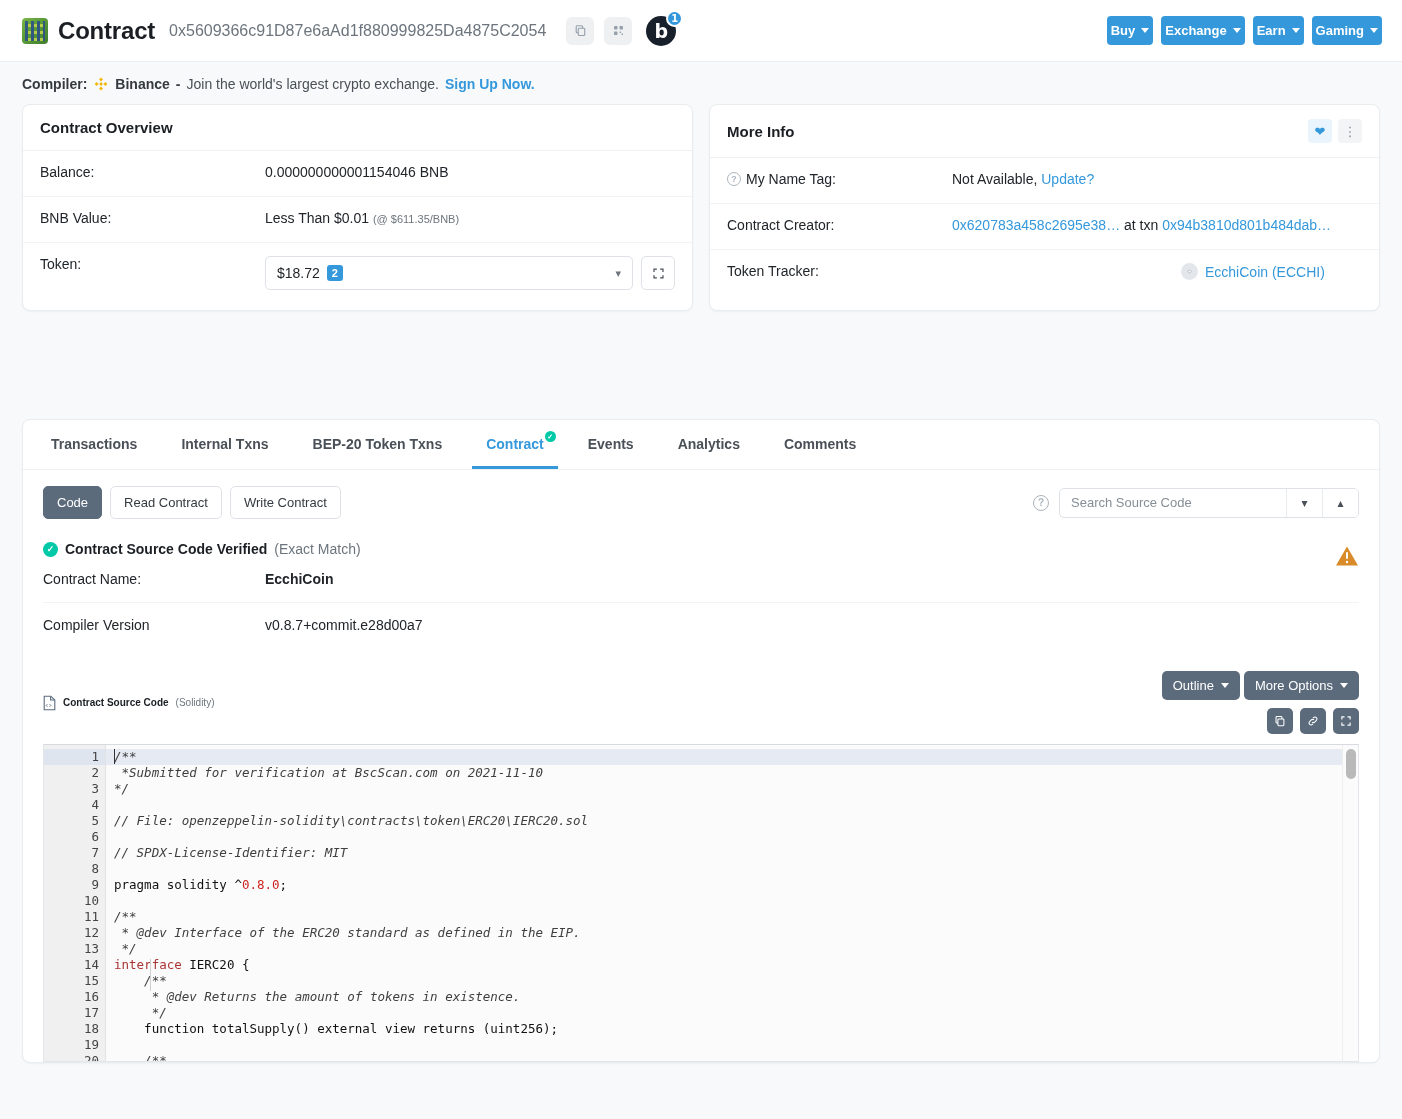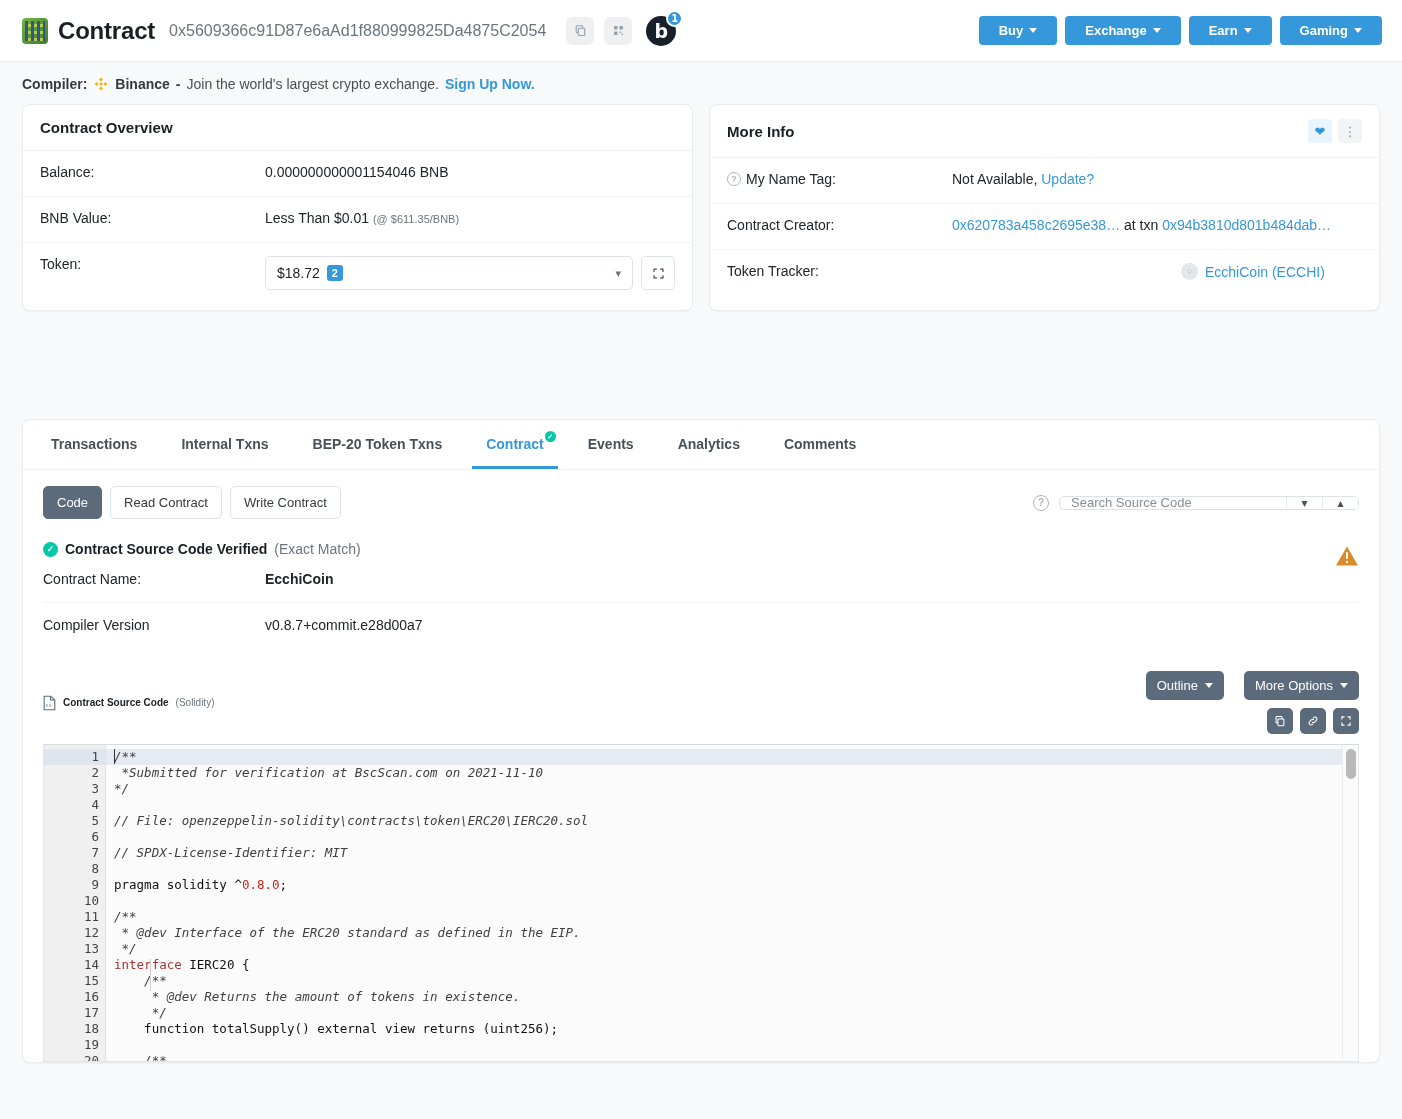--- a/index.html
+++ b/index.html
@@ -53,21 +53,21 @@
   .blockscan .badge {
     position:absolute; top:-6px; right:-7px;
     background:#3498db; color:#fff; border-radius:50%;
     width:17px; height:17px; font-size:10px; font-weight:700;
     display:flex; align-items:center; justify-content:center;
     border:2px solid #fff;
   }
   .hdr-right { margin-left:auto; display:flex; gap:8px; }
   .btn-blue {
     background:#3498db; color:#fff; border:none; border-radius:4px;
-    font-size:13px; font-weight:600; padding:7px 20px;
+    font-size:13px; font-weight:600; padding:7px 4px;
     display:inline-flex; align-items:center; gap:6px; cursor:pointer;
     font-family:"Liberation Sans", sans-serif;
   }
   .caret { display:inline-block; width:0;height:0;
     border-left:4px solid transparent;border-right:4px solid transparent;
     border-top:5px solid currentColor; }
 
   
   .sponsored {
     padding:14px 22px 12px;
@@ -167,21 +167,21 @@
   .subbar { display:flex; align-items:center; padding:16px 20px 0; }
   .pill-group { display:flex; gap:8px; }
   .pill {
     padding:8px 13px; font-size:13px; border-radius:5px;
     border:1px solid #dee2e6; background:#fff; color:#343a40;
     cursor:pointer; font-family:"Liberation Sans", sans-serif;
   }
   .pill.active { background:#5b6b7c; border-color:#5b6b7c; color:#fff; font-weight:400; }
   .search-wrap { margin-left:auto; display:flex; align-items:center; gap:10px; }
   .search-box {
-    display:flex; align-items:center; width:300px; height:14px;
+    display:flex; align-items:center; width:300px; height:30px;
     border:1px solid #dee2e6; border-radius:5px; overflow:hidden; background:#fff;
   }
   .search-box input {
     flex:1; border:none; outline:none; padding:0 11px; font-size:13px;
     color:#495057; font-family:"Liberation Sans", sans-serif; background:transparent;
   }
   .search-box input::placeholder { color:#868e96; }
   .sb-btn {
     width:36px;height:100%;border:none;border-left:1px solid #e9ecef;
     background:#fff;color:#495057;cursor:pointer;font-size:12px;
@@ -488,21 +488,21 @@
         <svg width="13" height="16" viewBox="0 0 13 16" fill="none" stroke="#5b6b7c" stroke-width="1.1">
           <path d="M1.2 1.2h6.6L11.8 5v9.8H1.2z"></path>
             <path d="M7.6 1.4V5h3.9"></path>
           <path d="M4.4 9.2 3.2 10.5l1.2 1.3M6.6 9.2l1.2 1.3-1.2 1.3" stroke-width=".9"></path>
         </svg>
       </span>
       <span>Contract Source Code</span>
       <span class="sub">(Solidity)</span>
     </div>
     <div class="src-actions">
-      <div style="display:flex;gap:20px;">
+      <div style="display:flex;gap:4px;">
         <button class="grey-btn">
           <span>Outline</span>
           <i class="caret"></i>
         </button>
         <button class="grey-btn">
           <span>More Options</span>
           <i class="caret"></i>
         </button>
       </div>
       <div style="display:flex;gap:7px;">

